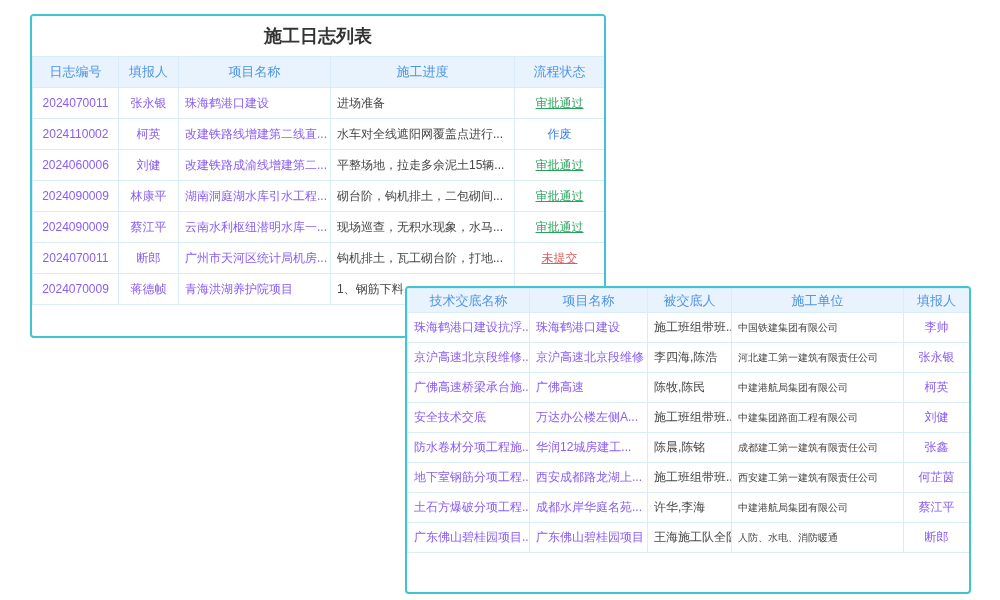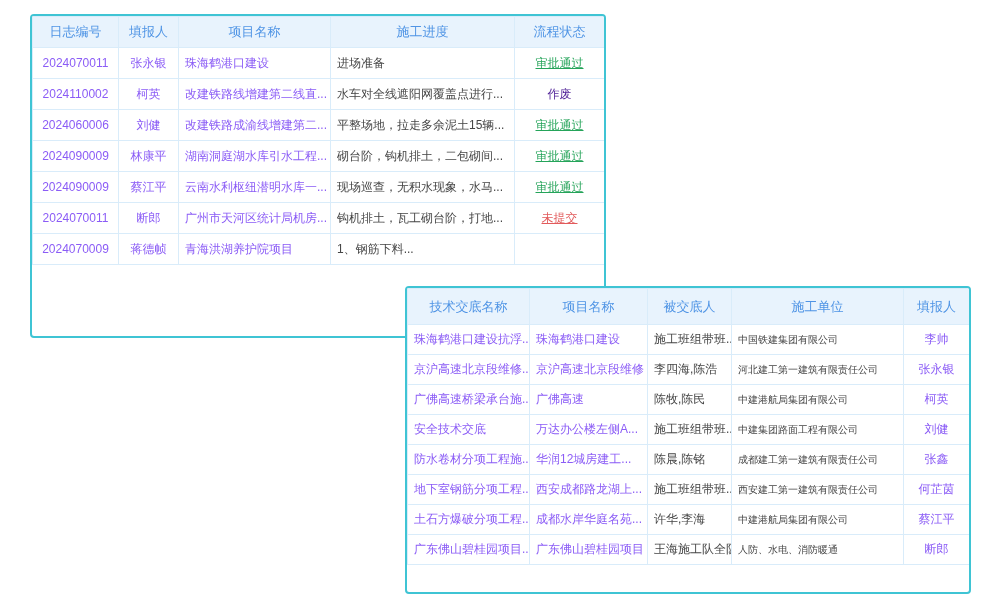--- a/index.html
+++ b/index.html
@@ -15,36 +15,37 @@
   .card1 .card-title { height:40px; line-height:40px; font-size:18px; }
   .card2 .card-title { height:32px; line-height:32px; font-size:17px; }
 
   table { width:100%; border-collapse:collapse; table-layout:fixed; }
   th, td { border:1px solid #d9ecfa; white-space:nowrap; overflow:hidden; padding:0 6px; }
   th { background:#e8f3fd; color:#4f94e5; font-weight:normal; font-size:13px; text-align:center;margin-top:16px; }
   td { font-size:12px; color:#454545; }
 
   .card1 th { height:31px; }
   .card1 td { height:31px; }
-  .card2 th { height:36px;font-family:Liberation Serif, serif; }
+  .card2 th { height:24px;font-family:Liberation Serif, serif; }
   .card2 td { height:30px; }
 
   .cell-c { text-align:center; }
   .cell-l { text-align:left; }
   .link   { color:#8b5cf6; cursor:pointer; }
   .dark   { color:#454545; }
   .status { text-align:center; }
   .card2 .unit { font-size:10px; }
 </style>
 </head>
 <body>
 
 <div class="stage">
 
   <div class="card card1">
+    <div class="card-title">施工日志列表</div>
     <table>
       <colgroup>
         <col style="width:86px">
           <col style="width:60px">
           <col style="width:152px">
           <col style="width:184px">
           <col style="width:90px">
       </colgroup>
       <thead>
         <tr>
@@ -61,21 +62,21 @@
           <td class="cell-c link">张永银</td>
           <td class="cell-l link">珠海鹤港口建设</td>
           <td class="cell-l dark">进场准备</td>
           <td class="status link" style="color: rgb(37, 164, 90); text-decoration: underline;">审批通过</td>
         </tr>
         <tr>
           <td class="cell-c link">2024110002</td>
           <td class="cell-c link">柯英</td>
           <td class="cell-l link">改建铁路线增建第二线直...</td>
           <td class="cell-l dark">水车对全线遮阳网覆盖点进行...</td>
-          <td class="status link" style="color: #4c1d95; text-decoration: none;">作废</td>
+          <td class="status link" style="color: #3b82f6; text-decoration: none;">作废</td>
         </tr>
         <tr>
           <td class="cell-c link">2024060006</td>
           <td class="cell-c link">刘健</td>
           <td class="cell-l link">改建铁路成渝线增建第二...</td>
           <td class="cell-l dark">平整场地，拉走多余泥土15辆...</td>
           <td class="status link" style="color: rgb(37, 164, 90); text-decoration: underline;">审批通过</td>
         </tr>
         <tr>
           <td class="cell-c link">2024090009</td>

